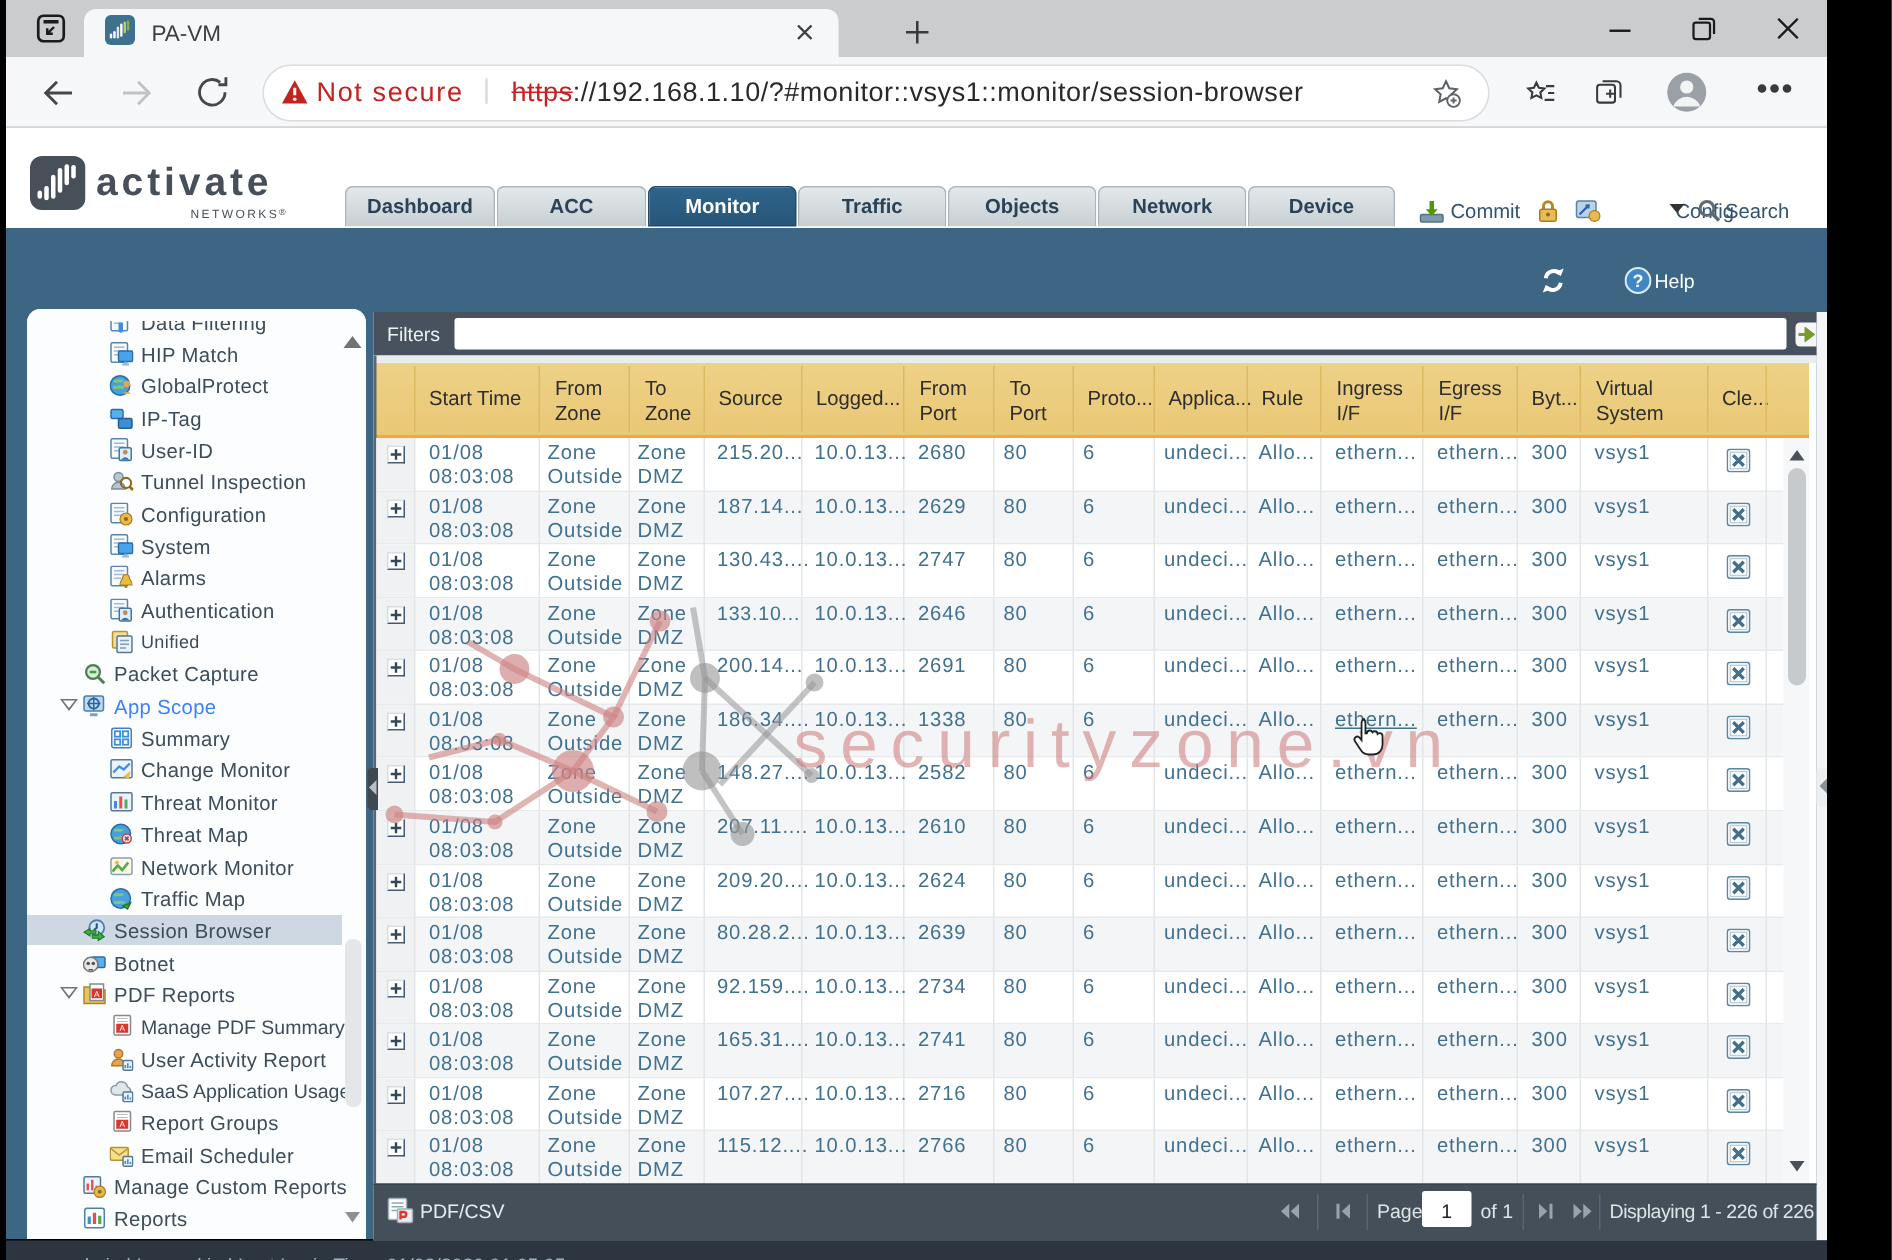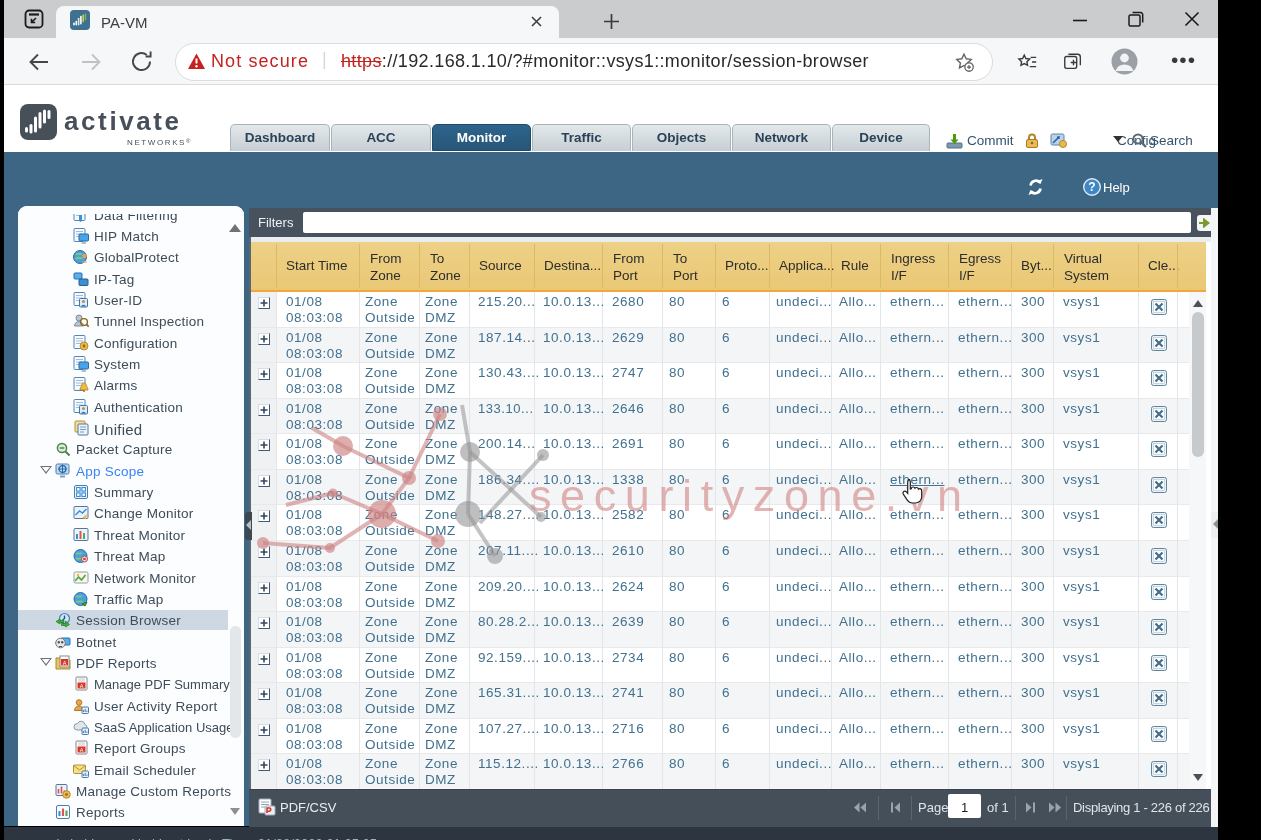--- a/index.html
+++ b/index.html
@@ -207,21 +207,21 @@
         <rect x="6.5" y="6.5" width="8" height="8.5" rx="1" fill="#dceefd" stroke="#3f76ac" stroke-width="1"></rect>
         <circle cx="10.5" cy="9.5" r="1.6" fill="#c98c4c"></circle>
         <path d="M7.8 14.5a3 3 0 0 1 5.4 0z" fill="#3b6fa5"></path>
       </svg>
       <div class="abs" style="left:76px;top:193.6px;font-size:13.5px;letter-spacing:0.25px;color:#3d4c5a;white-space:nowrap;">Authentication</div>
       <svg class="abs" style="left:55px;top:214.0px" width="16" height="16" viewBox="0 0 16 16">
         <rect x="2" y="1" width="10" height="11" rx="1" fill="#f2dd9a" stroke="#b59334" stroke-width="1"></rect>
         <rect x="5" y="4" width="10" height="11" rx="1" fill="#eaf3fb" stroke="#56779a" stroke-width="1"></rect>
         <path d="M7 7h6M7 9.5h6M7 12h4" stroke="#7e9dba" stroke-width="1"></path>
       </svg>
-      <div class="abs" style="left:76px;top:215.0px;font-size:15px;letter-spacing:0.25px;color:#3d4c5a;white-space:nowrap;">Unified</div>
+      <div class="abs" style="left:76px;top:215.0px;font-size:12px;letter-spacing:0.25px;color:#3d4c5a;white-space:nowrap;">Unified</div>
       <svg class="abs" style="left:37px;top:235.4px" width="16" height="16" viewBox="0 0 16 16">
         <circle cx="7" cy="7" r="4.6" fill="#d8ecd8" stroke="#4f7f4f" stroke-width="1.5"></circle>
         <path d="M10.5 10.5l4 4" stroke="#4f7f4f" stroke-width="2"></path>
         <path d="M4.8 7h4.4" stroke="#3f9f3f" stroke-width="1.6"></path>
       </svg>
       <div class="abs" style="left:58px;top:236.4px;font-size:13.5px;letter-spacing:0.25px;color:#3d4c5a;white-space:nowrap;">Packet Capture</div>
       <div class="abs" style="left:22px;top:260.2px;width:0;height:0;border-left:6px solid transparent;border-right:6px solid transparent;border-top:8px solid #6d7377;"></div>
       <div class="abs" style="left:24px;top:261.2px;width:0;height:0;border-left:4px solid transparent;border-right:4px solid transparent;border-top:5.5px solid #fcfdfe;"></div>
       <svg class="abs" style="left:37px;top:256.7px" width="16" height="16" viewBox="0 0 16 16">
         <rect x="1" y="1" width="13" height="10" rx="1.5" fill="#bcd9f0" stroke="#4a7fb5"></rect>
@@ -360,21 +360,21 @@
       <div class="abs" style="left:0;top:34px;width:957px;height:48px;background:linear-gradient(#eed187,#e9c875);"></div>
       <div class="abs" style="left:27px;top:36px;width:1px;height:44px;background:#dcba64;"></div>
       <div class="abs" style="left:37px;top:50px;font-size:13.5px;color:#2d2d2d;white-space:nowrap;">Start Time</div>
       <div class="abs" style="left:110px;top:36px;width:1px;height:44px;background:#dcba64;"></div>
       <div class="abs" style="left:121px;top:42px;font-size:13.5px;line-height:17px;color:#2d2d2d;white-space:nowrap;">From<br>Zone</div>
       <div class="abs" style="left:170px;top:36px;width:1px;height:44px;background:#dcba64;"></div>
       <div class="abs" style="left:181px;top:42px;font-size:13.5px;line-height:17px;color:#2d2d2d;white-space:nowrap;">To<br>Zone</div>
       <div class="abs" style="left:220px;top:36px;width:1px;height:44px;background:#dcba64;"></div>
       <div class="abs" style="left:230px;top:50px;font-size:13.5px;color:#2d2d2d;white-space:nowrap;">Source</div>
       <div class="abs" style="left:285px;top:36px;width:1px;height:44px;background:#dcba64;"></div>
-      <div class="abs" style="left:295px;top:50px;font-size:13.5px;color:#2d2d2d;white-space:nowrap;">Destina...</div>
+      <div class="abs" style="left:295px;top:50px;font-size:13.5px;color:#2d2d2d;white-space:nowrap;">Logged...</div>
       <div class="abs" style="left:353px;top:36px;width:1px;height:44px;background:#dcba64;"></div>
       <div class="abs" style="left:364px;top:42px;font-size:13.5px;line-height:17px;color:#2d2d2d;white-space:nowrap;">From<br>Port</div>
       <div class="abs" style="left:413px;top:36px;width:1px;height:44px;background:#dcba64;"></div>
       <div class="abs" style="left:424px;top:42px;font-size:13.5px;line-height:17px;color:#2d2d2d;white-space:nowrap;">To<br>Port</div>
       <div class="abs" style="left:466px;top:36px;width:1px;height:44px;background:#dcba64;"></div>
       <div class="abs" style="left:476px;top:50px;font-size:13.5px;color:#2d2d2d;white-space:nowrap;">Proto...</div>
       <div class="abs" style="left:520px;top:36px;width:1px;height:44px;background:#dcba64;"></div>
       <div class="abs" style="left:530px;top:50px;font-size:13.5px;color:#2d2d2d;white-space:nowrap;">Applica...</div>
       <div class="abs" style="left:582px;top:36px;width:1px;height:44px;background:#dcba64;"></div>
       <div class="abs" style="left:592px;top:50px;font-size:13.5px;color:#2d2d2d;white-space:nowrap;">Rule</div>

